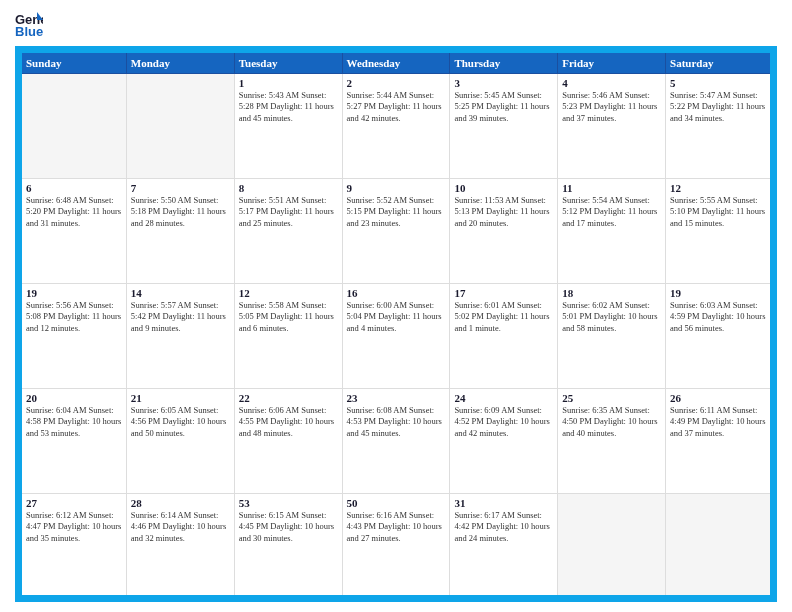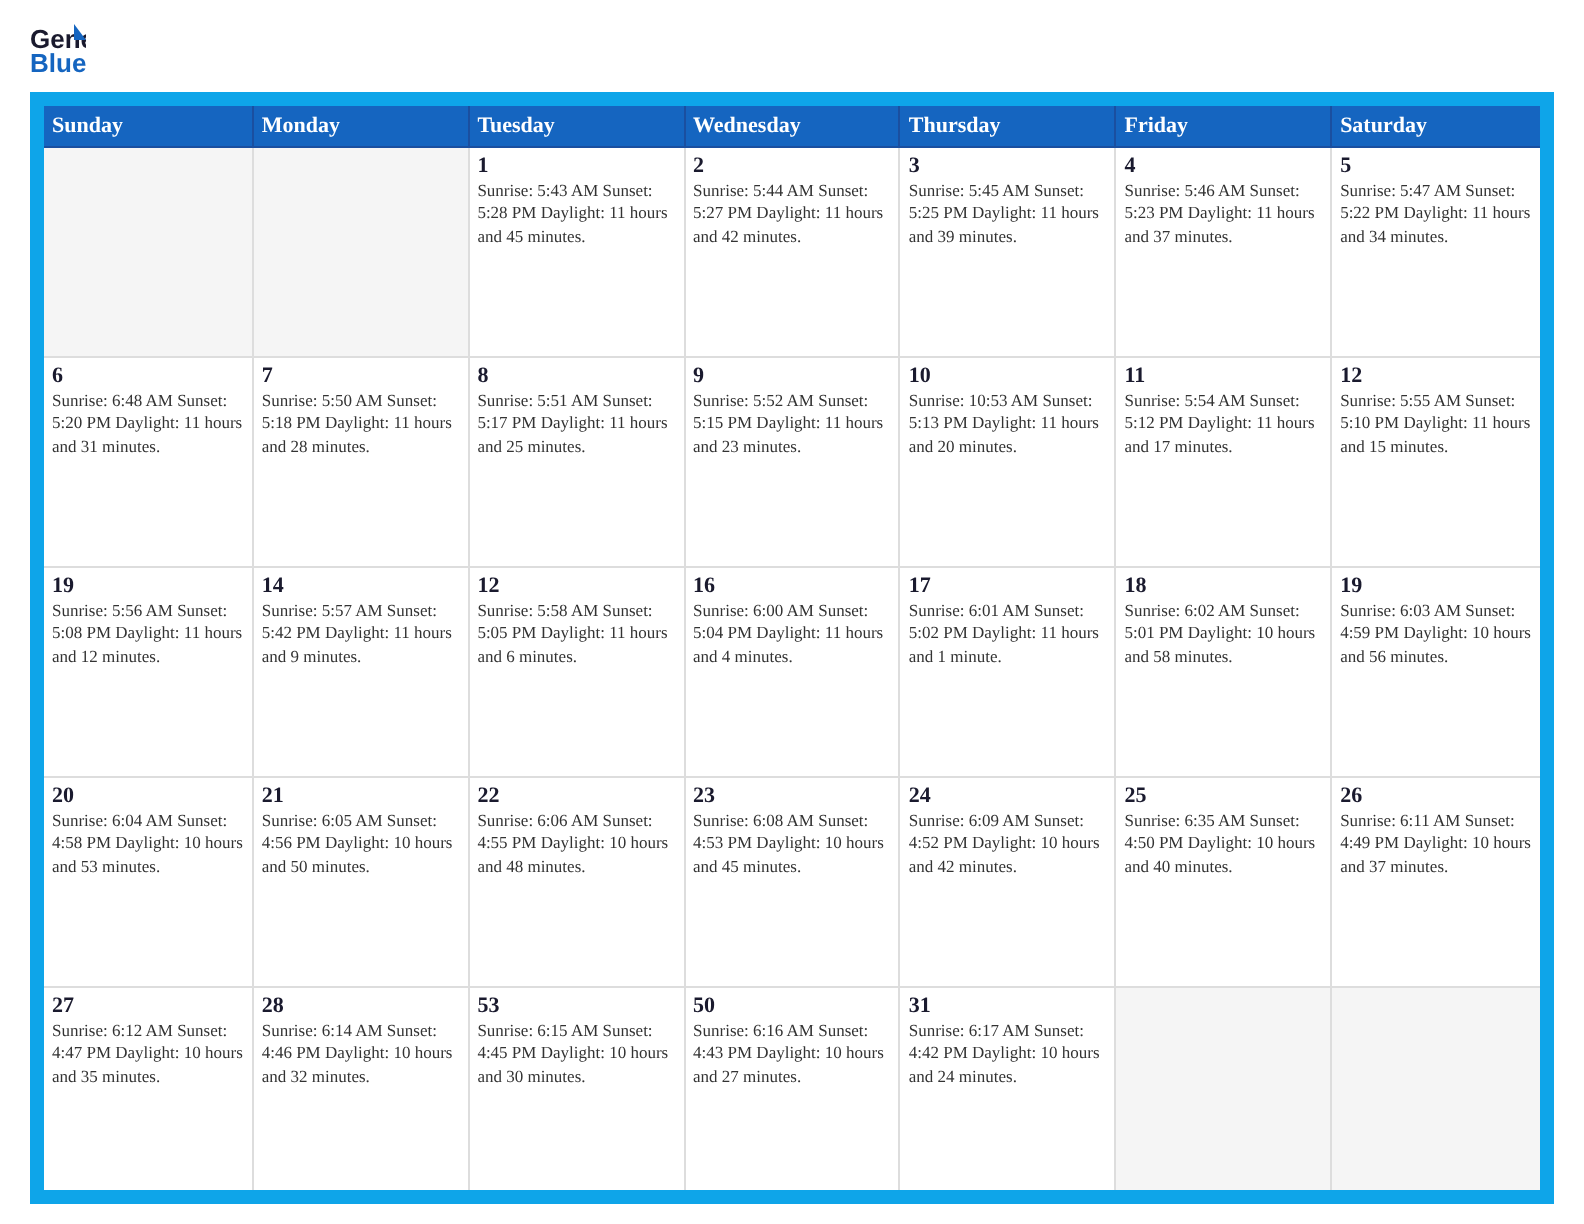--- a/index.html
+++ b/index.html
@@ -175,21 +175,21 @@
 Daylight: 11 hours and 25 minutes.</div>
           </td>
           <td>
             <span class="day-num">9</span>
             <div class="day-info">Sunrise: 5:52 AM
 Sunset: 5:15 PM
 Daylight: 11 hours and 23 minutes.</div>
           </td>
           <td>
             <span class="day-num">10</span>
-            <div class="day-info">Sunrise: 10:53 AM
+            <div class="day-info">Sunrise: 11:53 AM
 Sunset: 5:13 PM
 Daylight: 11 hours and 20 minutes.</div>
           </td>
           <td>
             <span class="day-num">11</span>
             <div class="day-info">Sunrise: 5:54 AM
 Sunset: 5:12 PM
 Daylight: 11 hours and 17 minutes.</div>
           </td>
           <td>

